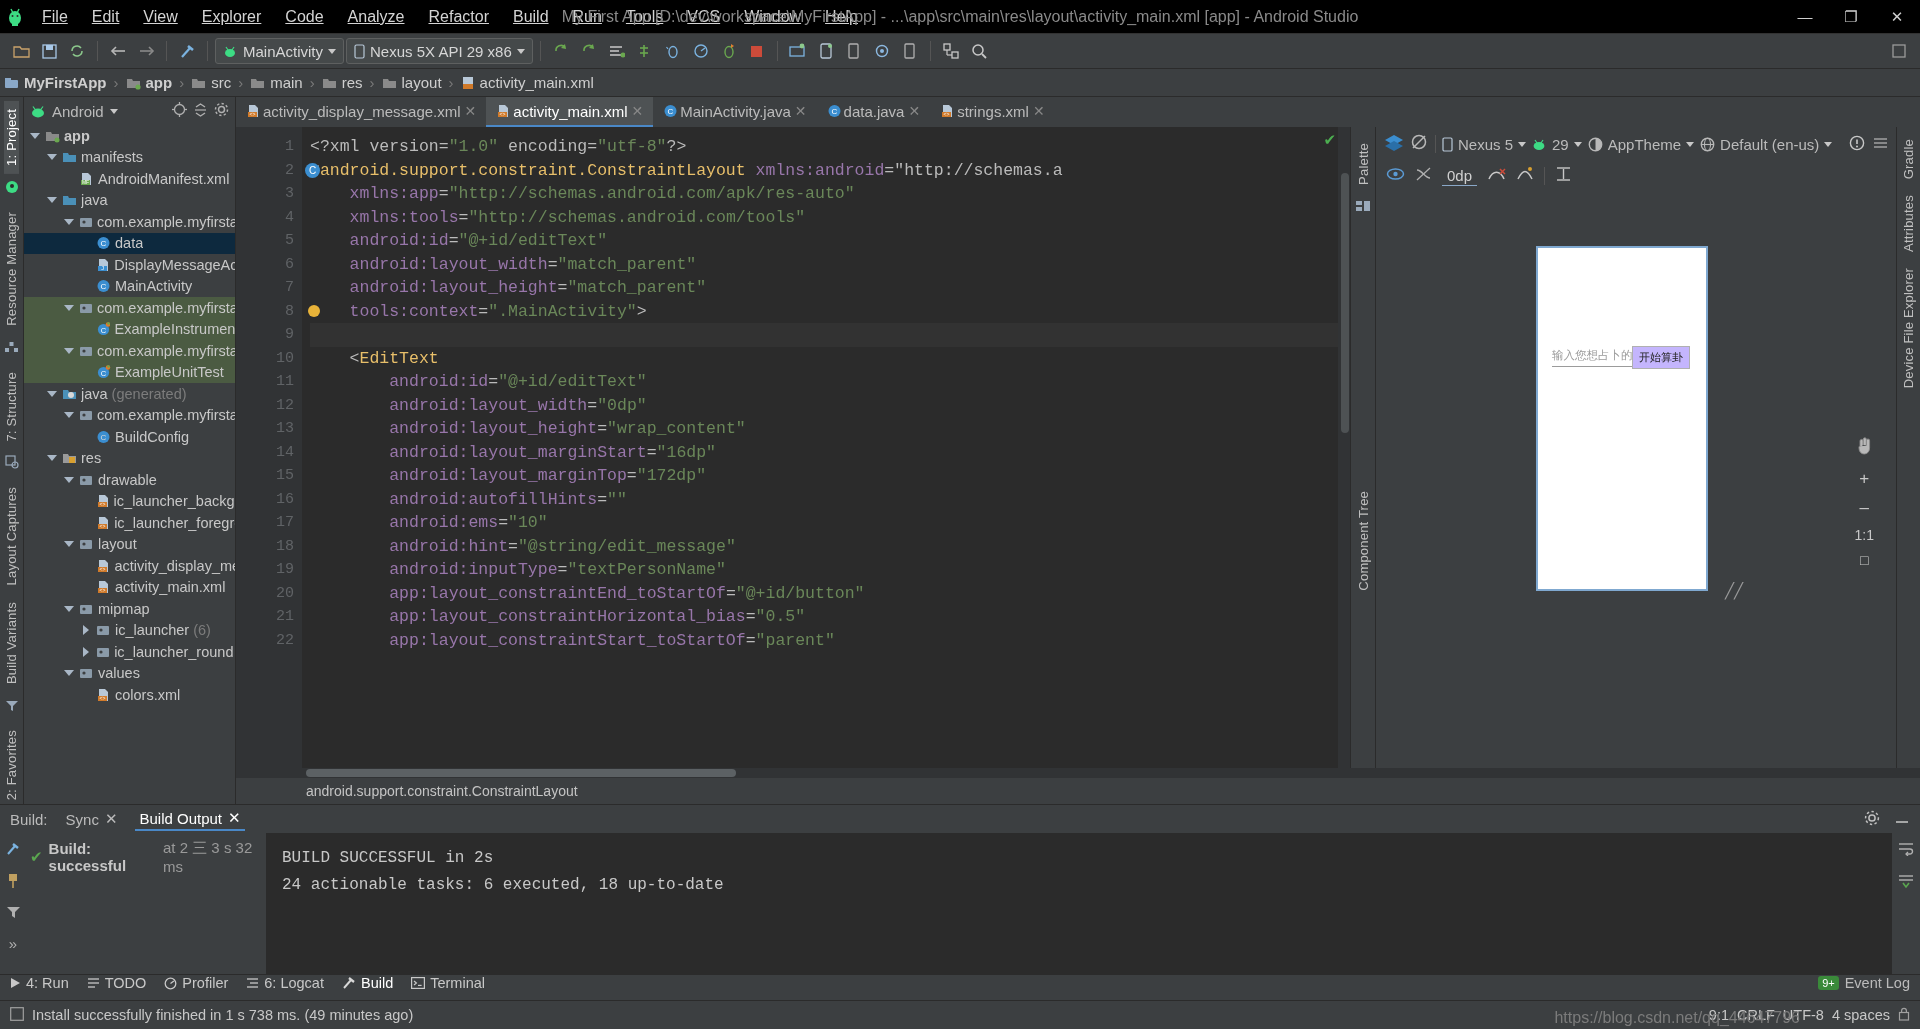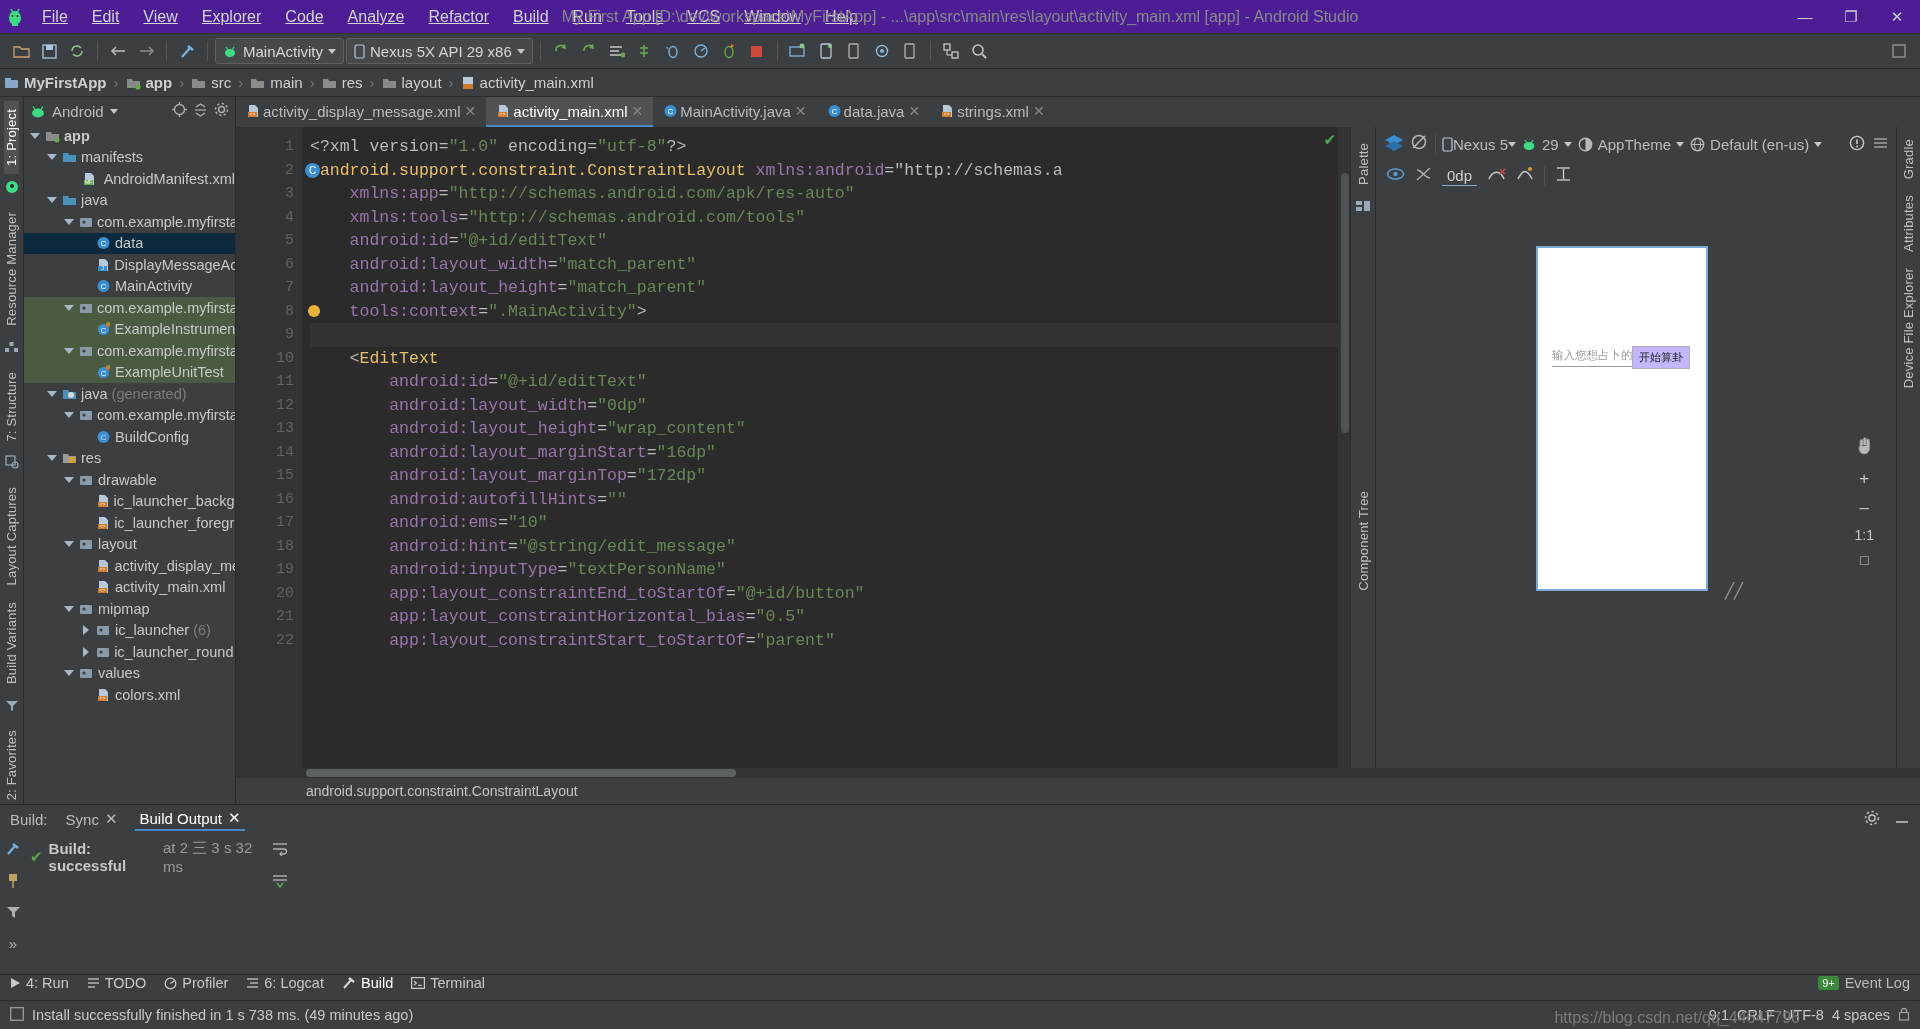--- a/index.html
+++ b/index.html
@@ -5,21 +5,21 @@
   * { box-sizing: border-box; margin:0; padding:0; }
   html,body { width:1920px; height:1029px; overflow:hidden; }
   body {
     font-family: "Liberation Sans", sans-serif;
     background:#3c3f41; color:#bbbbbb; font-size:16px;
     -webkit-font-smoothing: antialiased;
   }
   .app { width:1920px; height:1029px; display:flex; flex-direction:column; position:relative; }
 
   
-  .titlebar { height:34px; background:#4c1d95; display:flex; align-items:center;
+  .titlebar { height:34px; background:#000000; display:flex; align-items:center;
     flex:0 0 34px; border-bottom:1px solid #323232; position:relative; }
   .logo { width:30px; display:flex; justify-content:center; align-items:center; }
   .logo svg { display:block; }
   .menu { display:flex; align-items:center; gap:0px; }
   .menu > div { padding:4px 12px; font-size:16px; color:#d4d4d4; cursor:default; }
   .menu u { text-decoration:underline; }
   .title-text { position:absolute; left:0; right:0; text-align:center;
     color:#8a8a8a; font-size:16px; pointer-events:none; }
   .winbtns { margin-left:auto; display:flex; z-index:3; }
   .winbtn { width:46px; height:34px; display:flex; align-items:center; justify-content:center;
@@ -512,21 +512,21 @@
           </div>
           <div class="row" style="padding-left: 21px;">
             <span class="tw">
               <span class="arrow-d"></span>
             </span>
             <svg width="15" height="14">
               <path d="M1 3h5l1 2h7v7H1z" fill="#4a90b8"></path>
             </svg>
             <span class="nm">manifests</span>
           </div>
-          <div class="row" style="padding-left: 38px; justify-content: space-between;">
+          <div class="row" style="padding-left: 38px;">
             <span class="tw"></span>
             <svg width="15" height="14">
               <path d="M3 1h6l3 3v9H3z" fill="#b8c8d8"></path>
               <rect x="2" y="8" width="9" height="5" fill="#6aa84f"></rect>
               <text x="6.5" y="12.3" font-size="5" fill="#fff" text-anchor="middle" font-family="Liberation Sans">MF</text>
             </svg>
             <span class="nm">AndroidManifest.xml</span>
           </div>
           <div class="row" style="padding-left: 21px;">
             <span class="tw">
@@ -861,21 +861,21 @@
                   <polygon points="10,7 19,12 10,17 1,12" fill="#2a6fa8"></polygon>
                 </svg>
             </span>
             <span>
               <svg width="19" height="18">
                   <circle cx="9" cy="8" r="6.5" fill="none" stroke="#b8b8b8" stroke-width="1.5"></circle>
                   <line x1="3" y1="14" x2="15" y2="2" stroke="#b8b8b8" stroke-width="1.5"></line>
                 </svg>
             </span>
             <span class="dsep"></span>
-            <span style="display:flex;align-items:center;">
+            <span style="display:flex;align-items:center;gap:5px;">
               <svg width="11" height="15">
                   <rect x="1" y="1" width="9" height="13" rx="1.3" fill="none" stroke="#b8c8d8" stroke-width="1.2"></rect>
                 </svg>
               <span>Nexus 5</span>
               <span class="caret"></span>
             </span>
             <span style="display:flex;align-items:center;gap:5px;">
               <svg width="15" height="13">
                   <ellipse cx="7" cy="8" rx="5.4" ry="4" fill="#3ddc84"></ellipse>
                   <line x1="3" y1="2" x2="5" y2="5" stroke="#3ddc84" stroke-width="1.2"></line>
@@ -1035,20 +1035,24 @@
         </span>
         <span style="color:#b0b0b0;font-size:15px;">»</span>
       </div>
       <div class="btree">
         <div class="r">
           <span style="color:#5aa64f;font-size:15px;">✔</span>
           <b>Build: successful</b>
           <span style="color:#9a9a9a;">at 2 三 3 s 32 ms</span>
         </div>
       </div>
+      <div class="bout">
+        <div>BUILD SUCCESSFUL in 2s</div>
+        <div>24 actionable tasks: 6 executed, 18 up-to-date</div>
+      </div>
       <div class="bright">
         <span>
           <svg width="17" height="15">
               <line x1="1" y1="3" x2="15" y2="3" stroke="#b0b0b0" stroke-width="1.4"></line>
               <path d="M1 8h11a2.5 2.5 0 010 5H8" fill="none" stroke="#b0b0b0" stroke-width="1.4"></path>
               <polyline points="10,11 8,13 10,15" fill="none" stroke="#b0b0b0" stroke-width="1.3"></polyline>
             </svg>
         </span>
         <span>
           <svg width="17" height="16">

